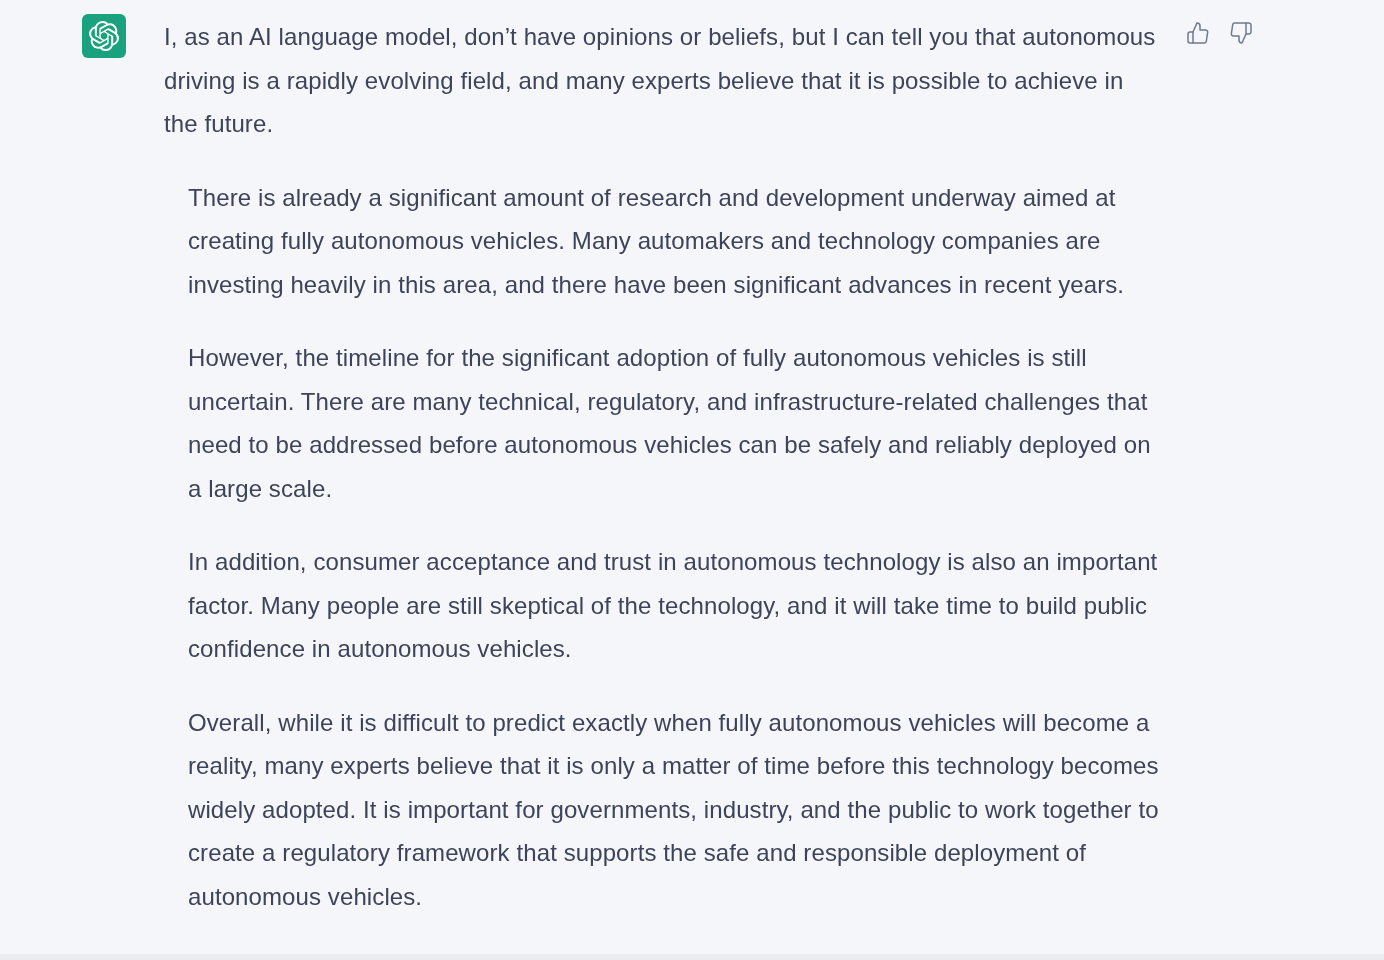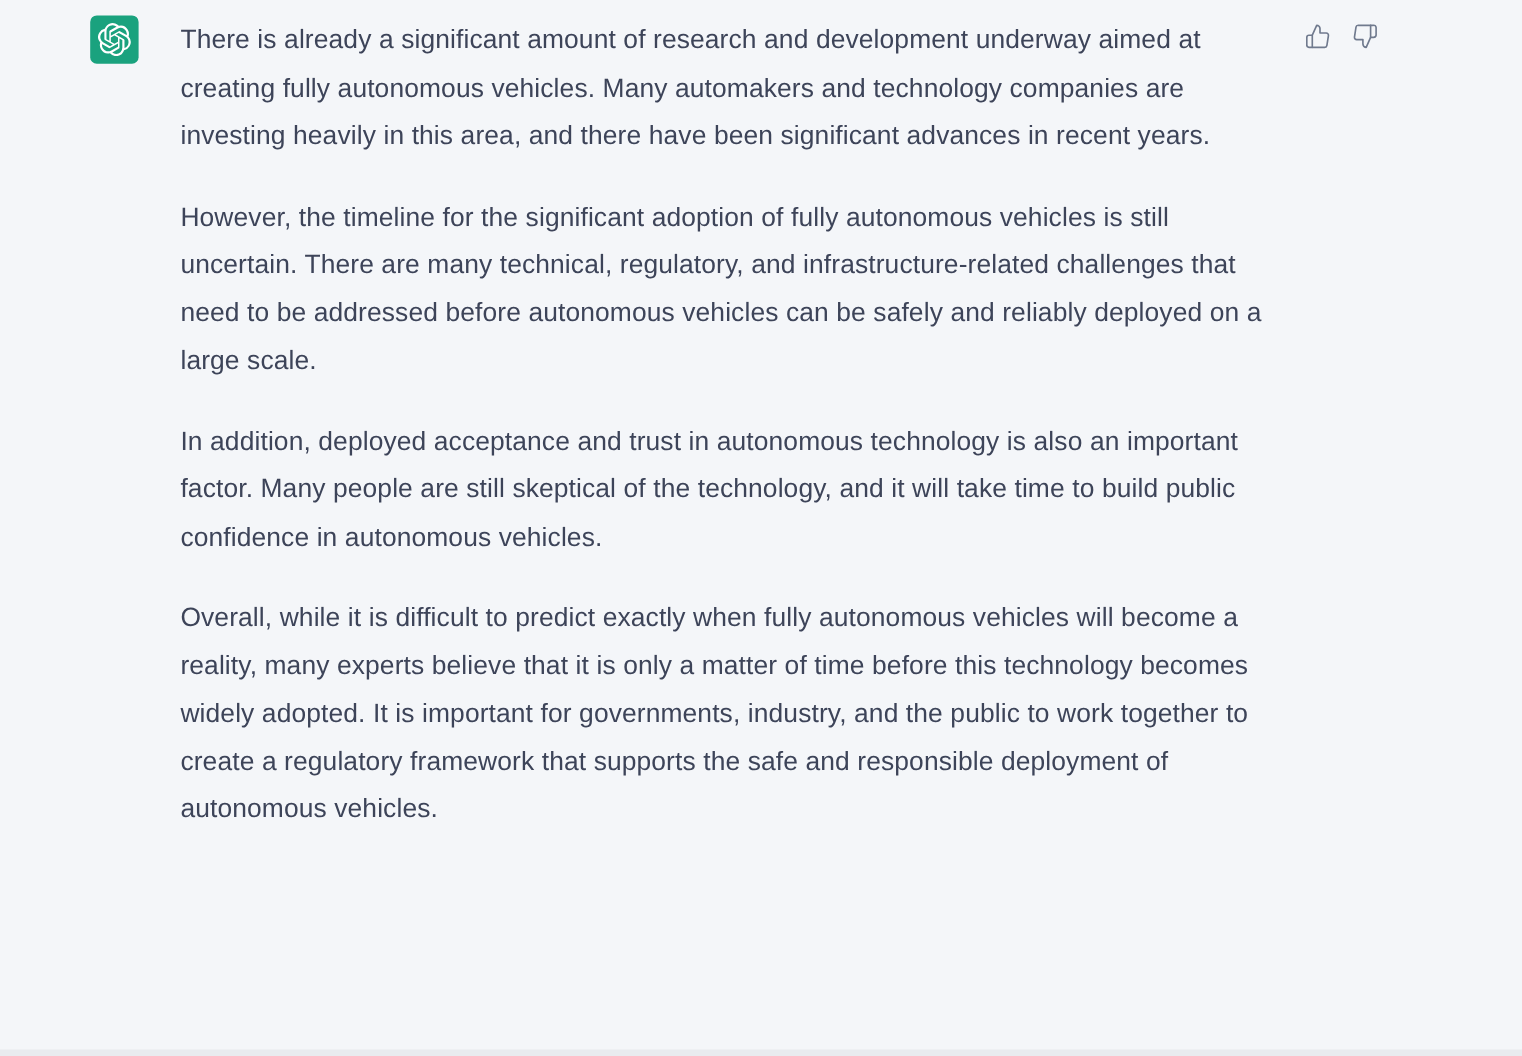--- a/index.html
+++ b/index.html
@@ -43,21 +43,21 @@
   .content {
     position: absolute;
     left: 164px;
     top: 15px;
     width: 998px;
     color: var(--text);
     font-size: 24px;
     line-height: 43.5px;
     letter-spacing: 0.1px;
   }
-  .content p + p { margin-top: 30px; }
+  .content p + p { margin-top: 30px; margin-left: 24px; }
   .actions {
     position: absolute;
     left: 1185px;
     top: 21px;
     display: flex;
     gap: 18px;
   }
   .action-btn {
     background: transparent;
     border: none;
@@ -92,23 +92,24 @@
 
 <div class="screen">
 
   <div class="avatar">
     <svg viewBox="0 0 24 24" xmlns="http://www.w3.org/2000/svg">
       <path d="M22.2819 9.8211a5.9847 5.9847 0 0 0-.5157-4.9108 6.0462 6.0462 0 0 0-6.5098-2.9A6.0651 6.0651 0 0 0 4.9807 4.1818a5.9847 5.9847 0 0 0-3.9977 2.9 6.0462 6.0462 0 0 0 .7427 7.0966 5.98 5.98 0 0 0 .511 4.9107 6.051 6.051 0 0 0 6.5146 2.9001A5.9847 5.9847 0 0 0 13.2599 24a6.0557 6.0557 0 0 0 5.7718-4.2058 5.9894 5.9894 0 0 0 3.9977-2.9001 6.0557 6.0557 0 0 0-.7475-7.073zM13.2599 22.4301a4.4755 4.4755 0 0 1-2.8764-1.0408l.1419-.0804 4.7783-2.7582a.7948.7948 0 0 0 .3927-.6813v-6.7369l2.02 1.1686a.071.071 0 0 1 .038.052v5.5826a4.504 4.504 0 0 1-4.4945 4.4944zm-9.6607-4.1254a4.4708 4.4708 0 0 1-.5346-3.0137l.142.0852 4.783 2.7582a.7712.7712 0 0 0 .7806 0l5.8428-3.3685v2.3324a.0804.0804 0 0 1-.0332.0615L9.74 19.9502a4.4992 4.4992 0 0 1-6.1408-1.6455zM2.3408 7.8956a4.485 4.485 0 0 1 2.3655-1.9728V11.6a.7664.7664 0 0 0 .3879.6765l5.8144 3.3543-2.0201 1.1685a.0757.0757 0 0 1-.071 0L4.0876 14.028a4.504 4.504 0 0 1-1.7468-6.1324zM18.9372 11.7514l-5.8334-3.3875L15.1192 7.2a.0757.0757 0 0 1 .071 0l4.8303 2.7913a4.4944 4.4944 0 0 1-.6765 8.1042v-5.6772a.79.79 0 0 0-.4068-.6669zm2.0107-3.0231l-.142-.0852-4.7735-2.7818a.7759.7759 0 0 0-.7854 0L9.409 9.2297V6.8974a.0662.0662 0 0 1 .0284-.0615l4.8303-2.7866a4.4992 4.4992 0 0 1 6.6802 4.66zM8.3065 12.863l-2.02-1.1638a.0804.0804 0 0 1-.038-.0567V6.0742a4.4992 4.4992 0 0 1 7.3757-3.4537l-.142.0805L8.704 5.459a.7948.7948 0 0 0-.3927.6813zm1.0976-2.3654l2.602-1.4998 2.6069 1.4998v2.9994l-2.5974 1.4997-2.6067-1.4997z"></path>
     </svg>
   </div>
 
   <div class="content">
+    <p>I, as an AI language model, don’t have opinions or beliefs, but I can tell you that autonomous driving is a rapidly evolving field, and many experts believe that it is possible to achieve in the future.</p>
     <p>There is already a significant amount of research and development underway aimed at creating fully autonomous vehicles. Many automakers and technology companies are investing heavily in this area, and there have been significant advances in recent years.</p>
     <p>However, the timeline for the significant adoption of fully autonomous vehicles is still uncertain. There are many technical, regulatory, and infrastructure-related challenges that need to be addressed before autonomous vehicles can be safely and reliably deployed on a large scale.</p>
-    <p>In addition, deployed acceptance and trust in autonomous technology is also an important factor. Many people are still skeptical of the technology, and it will take time to build public confidence in autonomous vehicles.</p>
+    <p>In addition, consumer acceptance and trust in autonomous technology is also an important factor. Many people are still skeptical of the technology, and it will take time to build public confidence in autonomous vehicles.</p>
     <p>Overall, while it is difficult to predict exactly when fully autonomous vehicles will become a reality, many experts believe that it is only a matter of time before this technology becomes widely adopted. It is important for governments, industry, and the public to work together to create a regulatory framework that supports the safe and responsible deployment of autonomous vehicles.</p>
   </div>
 
   <div class="actions">
     <button class="action-btn" aria-label="Good response">
       <svg viewBox="0 0 24 24" xmlns="http://www.w3.org/2000/svg">
         <path d="M14 9V5a3 3 0 0 0-3-3l-4 9v11h11.28a2 2 0 0 0 2-1.7l1.38-9a2 2 0 0 0-2-2.3z"></path>
         <path d="M7 22H4a2 2 0 0 1-2-2v-7a2 2 0 0 1 2-2h3"></path>
       </svg>
     </button>

